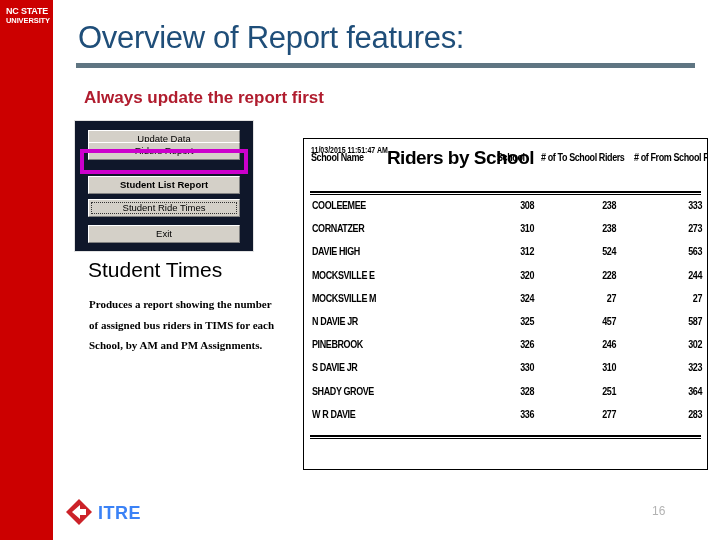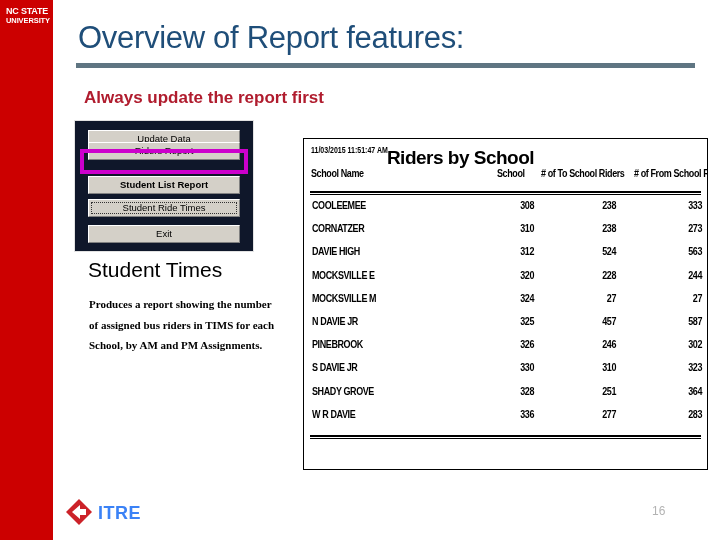--- a/index.html
+++ b/index.html
@@ -129,21 +129,21 @@
     white-space: nowrap;
   }
   .rpt-title {
     position: absolute; left: 0; right: 0; top: 8px;
     text-align: center;
     font-size: 19px; font-weight: bold;
     letter-spacing: -0.5px;
     padding-right: 90px;
   }
   .rpt-colhead {
-    position: absolute; left: 0; right: 0; top: 28px;
+    position: absolute; left: 0; right: 0; top: 12px;
     height: 16px;
   }
   .ch {
     position: absolute;
     font-size: 9px; font-weight: bold;
     transform: scaleY(1.3); transform-origin: left top;
     letter-spacing: -0.4px;
     white-space: nowrap;
   }
   .ch-name  { left: 7px; }

